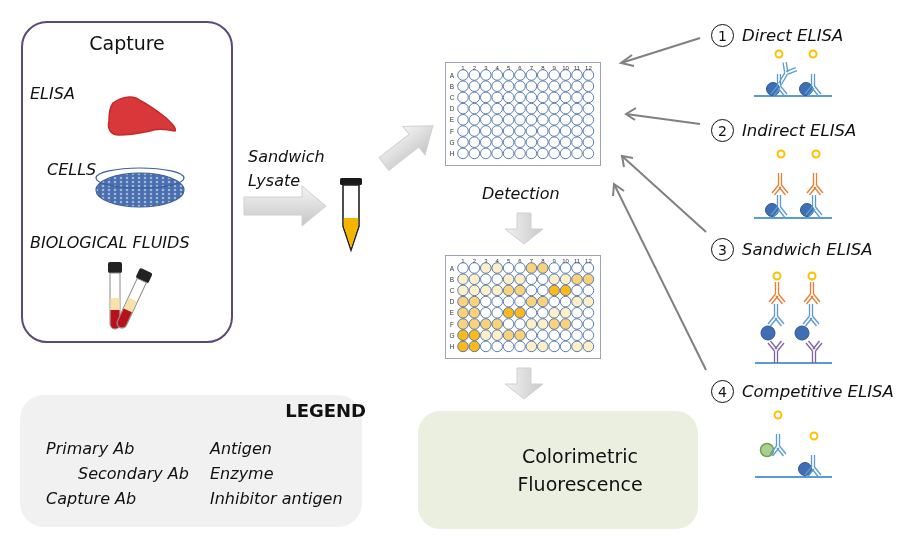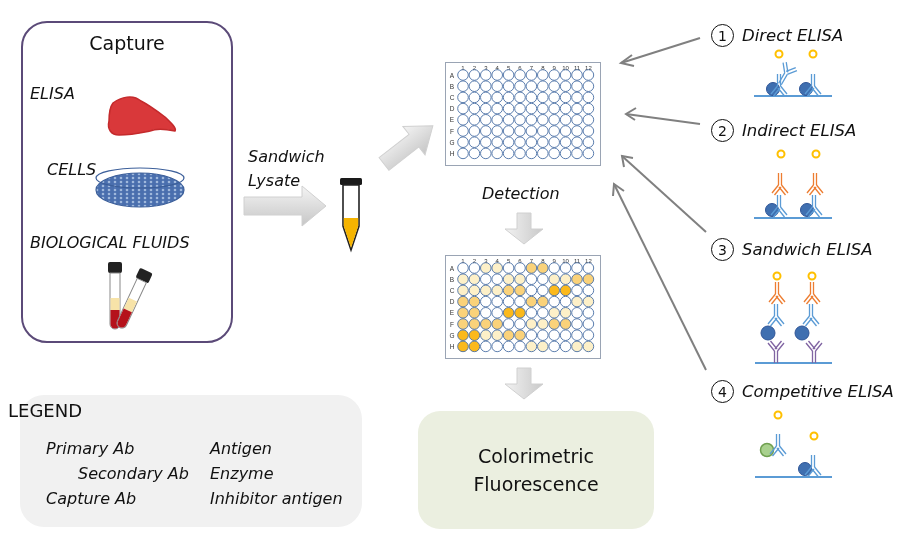--- a/index.html
+++ b/index.html
@@ -6,25 +6,25 @@
   body { width: 923px; height: 548px; position: relative; overflow: hidden;
          font-family: "DejaVu Sans", "Liberation Sans", sans-serif; color: #111; }
   .abs { position: absolute; }
   .it { font-style: italic; }
   #sample-box { left: 21px; top: 21px; width: 208px; height: 318px;
                 border: 2.5px solid #5b4a78; border-radius: 26px; background: #fff; }
   #sample-title { left: 21px; top: 32px; width: 212px; text-align: center; font-size: 19px; }
   .samp-label { font-size: 16px; font-style: italic; }
   #legend-box { left: 20px; top: 395px; width: 342px; height: 132px;
                 background: #f1f1f1; border-radius: 24px; }
-  #legend-title { left: 8px; top: 400px; width: 342px; text-align: left; font-size: 18px; }
+  #legend-title { left: 24px; top: 400px; width: 342px; text-align: right; font-size: 18px; font-weight: bold; }
   .leg-label { font-size: 16px; font-style: italic; white-space: nowrap; }
   #result-box { left: 418px; top: 411px; width: 236px; height: 118px;
                 background: #ebefe0; border-radius: 22px;
-                display: flex; flex-direction: column; align-items: center; justify-content: center; }
+                display: flex; flex-direction: column; align-items: center; justify-content: center; padding-left: 44px; }
   #result-box div { font-size: 19px; line-height: 28px; }
   .method-title { font-size: 16.5px; font-style: italic; white-space: nowrap; display: flex; align-items: center; }
   .circ-num { display: inline-flex; align-items: center; justify-content: center;
               width: 21px; height: 21px; border: 1.5px solid #111; border-radius: 50%;
               font-style: normal; font-size: 14px; margin-right: 8px; }
   svg { overflow: visible; }
 </style>
 </head>
 <body>
 

